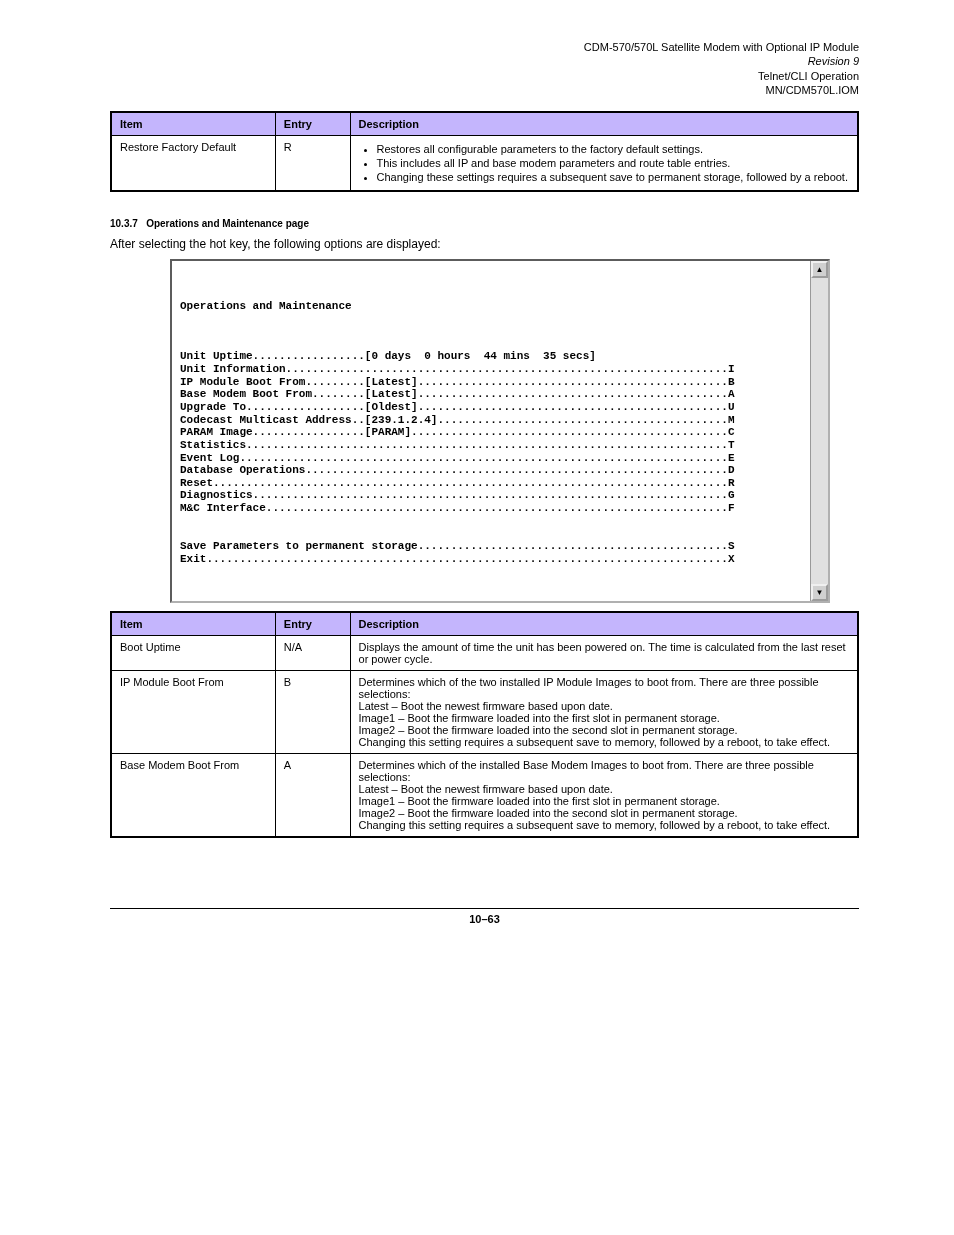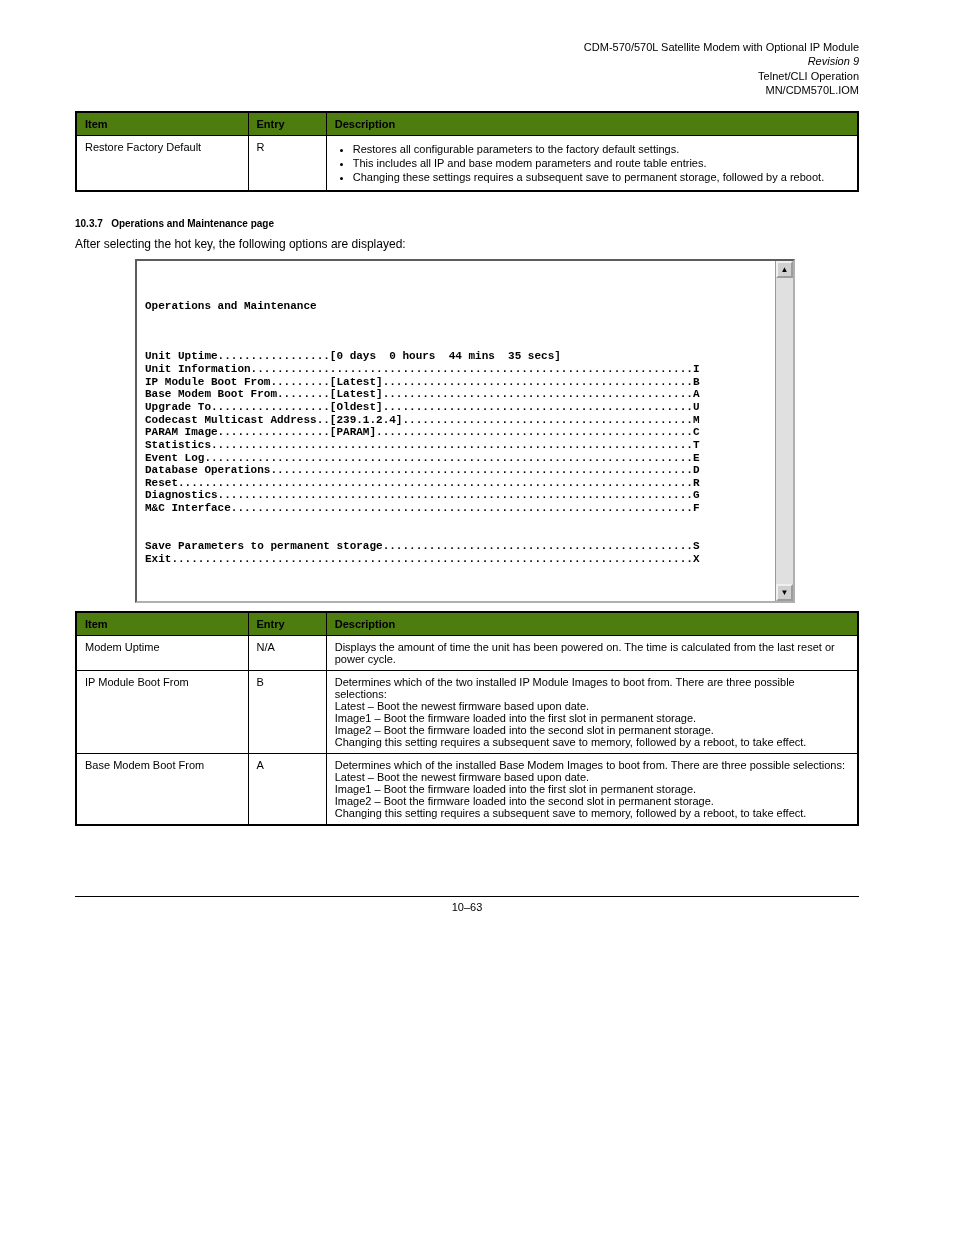--- a/index.html
+++ b/index.html
@@ -6,21 +6,21 @@
   body {
     margin: 0;
     padding: 0;
     background: #fff;
     font-family: Arial, Helvetica, sans-serif;
     font-size: 12px;
     color: #000;
     width: 954px;
   }
   .page {
-    padding: 40px 95px 30px 75px;
+    padding: 40px 95px 30px 110px;
   }
   .header-right {
     text-align: right;
     font-size: 11px;
     line-height: 1.3;
     margin-bottom: 14px;
   }
   .header-right .rev { font-style: italic; }
   table.spec {
     border-collapse: collapse;
@@ -29,21 +29,21 @@
     border: 2px solid #000;
   }
   table.spec th, table.spec td {
     border: 1.5px solid #000;
     padding: 5px 8px;
     font-size: 11px;
     vertical-align: top;
     text-align: left;
   }
   table.spec th {
-    background: #4d7c0f;
+    background: #c4b5fd;
     font-weight: bold;
   }
   table.spec ul {
     margin: 0;
     padding-left: 18px;
   }
   table.spec li { margin: 2px 0; }
   .col-item  { width: 22%; }
   .col-entry { width: 10%; }
   .col-desc  { width: 68%; }
@@ -97,20 +97,21 @@
     font-size: 8px;
     color: #000;
     user-select: none;
   }
   .footer {
     margin-top: 70px;
     border-top: 1px solid #000;
     padding-top: 4px;
     font-size: 11px;
     text-align: center;
+    font-weight: bold;
   }
 </style>
 </head>
 <body>
 
 <div class="page">
 
   <div class="header-right">
     <div>CDM-570/570L Satellite Modem with Optional IP Module</div>
     <div class="rev">Revision 9</div>
@@ -163,21 +164,21 @@
   <table class="spec">
     <thead>
       <tr>
         <th class="col-item">Item</th>
         <th class="col-entry">Entry</th>
         <th class="col-desc">Description</th>
       </tr>
     </thead>
     <tbody id="t2body">
         <tr>
-          <td>Modem Uptime</td>
+          <td>Boot Uptime</td>
           <td>N/A</td>
           <td style="white-space: pre-line;">Displays the amount of time the unit has been powered on. The time is calculated from the last reset or power cycle.</td>
         </tr>
         <tr>
           <td>IP Module Boot From</td>
           <td>B</td>
           <td style="white-space: pre-line;">Determines which of the two installed IP Module Images to boot from. There are three possible selections:
 Latest – Boot the newest firmware based upon date.
 Image1 – Boot the firmware loaded into the first slot in permanent storage.
 Image2 – Boot the firmware loaded into the second slot in permanent storage.

